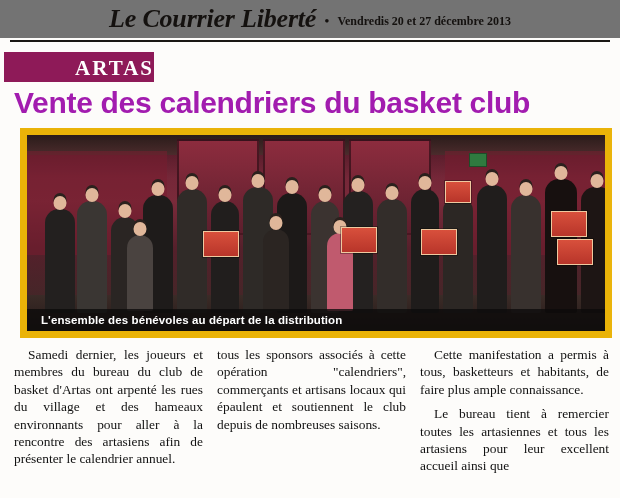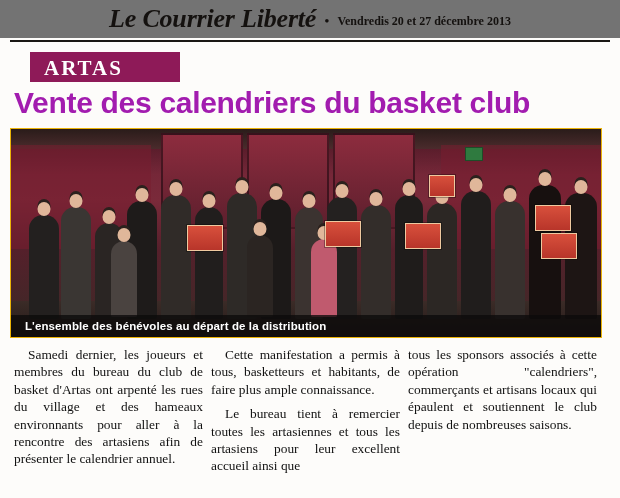--- a/index.html
+++ b/index.html
@@ -57,24 +57,25 @@
     position: absolute;
     left: 10px; top: 40px;
     width: 600px;
     height: 2px;
     background: #1a1714;
   }
 
   
   .section-band {
     position: absolute;
-    left: 30px; top: 52px;
+    left: 4px; top: 52px;
     width: 150px;
     height: 30px;
     background: #8e1a58;
+    text-align: right;
   }
   .section-band span {
     display: block;
     color: #ffffff;
     font-family: "Liberation Serif", serif;
     font-weight: bold;
     font-size: 21px;
     letter-spacing: 2px;
     padding: 4px 0 0 14px;
   }
@@ -88,26 +89,26 @@
     font-weight: bold;
     font-size: 30px;
     line-height: 34px;
     color: #a21caf;
     letter-spacing: -0.3px;
   }
 
   
   .photo {
     position: absolute;
-    left: 10px; top: 128px;
+    left: 20px; top: 128px;
     width: 592px;
     height: 210px;
     overflow: hidden;
     background: #4a3b36;
-    border: 1px solid #eab308;
+    border: 7px solid #eab308;
     box-sizing: border-box;
   }
   .photo-bg {
     position: absolute;
     inset: 0;
     background:
       linear-gradient(180deg, rgba(0,0,0,0.35) 0%, rgba(0,0,0,0) 22%),
       linear-gradient(180deg, #6d2235 0%, #7a2a3a 34%, #55202b 58%, #3a2a26 100%);
   }
   
@@ -185,21 +186,21 @@
     letter-spacing: 0.1px;
   }
 
   
   .columns {
     position: absolute;
     left: 14px; top: 346px;
     width: 596px;
     height: 145px;
     display: flex;
-    gap: 8px;
+    gap: 14px;
   }
   .col {
     width: 189px;
     font-family: "Liberation Serif", serif;
     font-size: 13.4px;
     line-height: 17.4px;
     color: #111;
     text-align: justify;
   }
   .col p {
@@ -310,21 +311,21 @@
     <div class="caption-bar">
       <span>L'ensemble des bénévoles au départ de la distribution</span>
     </div>
   </div>
 
   <div class="columns">
     <div class="col">
       <p class="indent">Samedi dernier, les joueurs et membres du bureau du club de basket d'Artas ont arpenté les rues du village et des hameaux environnants pour aller à la rencontre des artasiens afin de présenter le calendrier annuel.</p>
     </div>
     <div class="col">
+      <p>tous les sponsors associés à cette opération "calendriers", commerçants et artisans locaux qui épaulent et soutiennent le club depuis de nombreuses saisons.</p>
+    </div>
+    <div class="col">
       <p class="indent">Cette manifestation a permis à tous, basketteurs et habitants, de faire plus ample connaissance.</p>
       <p class="indent">Le bureau tient à remercier toutes les artasiennes et tous les artasiens pour leur excellent accueil ainsi que</p>
     </div>
-    <div class="col">
-      <p>tous les sponsors associés à cette opération "calendriers", commerçants et artisans locaux qui épaulent et soutiennent le club depuis de nombreuses saisons.</p>
-    </div>
   </div>
 
 </div>
 
 </body></html>

